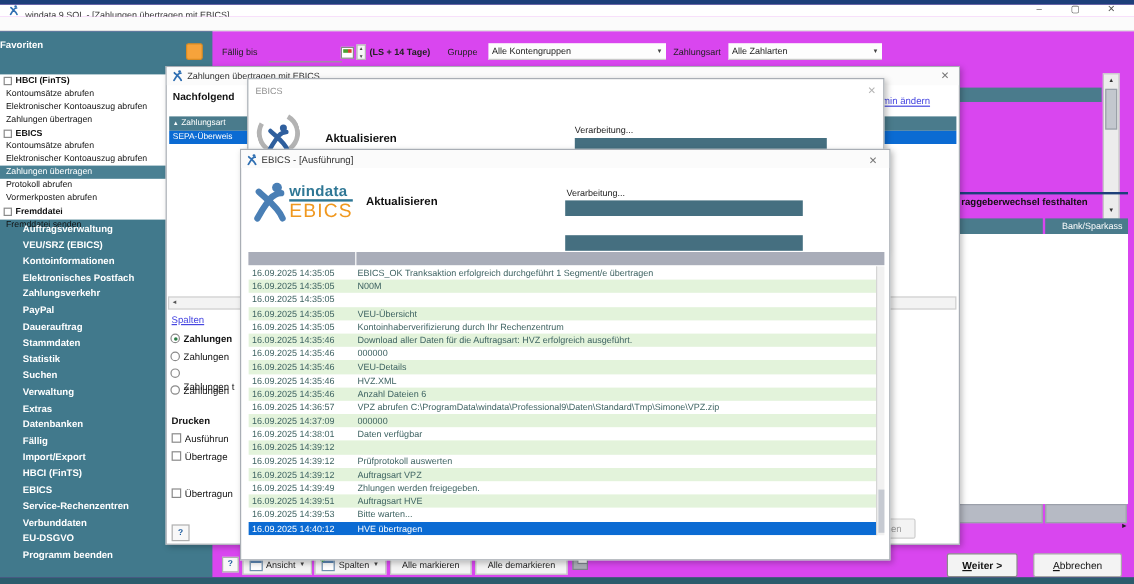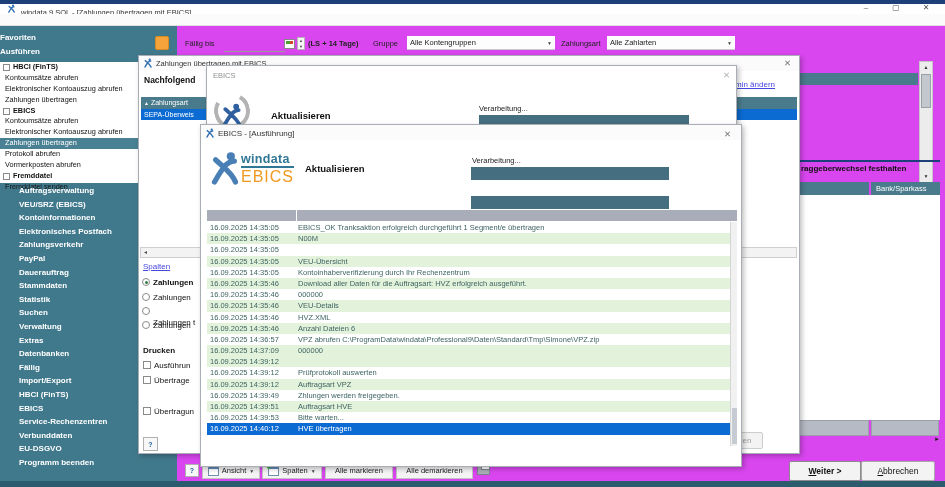--- a/index.html
+++ b/index.html
@@ -37,21 +37,21 @@
   .combo{height:14px;background:#fdfdfd;border-bottom:1px solid #c9c9c9;display:flex;align-items:center;justify-content:space-between;padding:0 3px;box-sizing:border-box;}
   .combo .val{font-size:7.5px;color:#222;white-space:nowrap;}
   .dd-arrow{font-size:5px;color:#444;}
   
   .teal-bar{background:#4a7b8c;}
   .vscroll{left:919px;top:61px;width:14px;height:122px;background:#ececec;border:1px solid #c6c6c6;box-sizing:border-box;}
   .vs-btn{position:absolute;left:0;width:12px;height:11px;font-size:5px;color:#333;text-align:center;line-height:11px;}
   .vs-thumb{position:absolute;left:1px;top:12px;width:10px;height:34px;background:#c3c7ce;border:1px solid #9aa0a8;box-sizing:border-box;}
   .navy-line{left:800px;top:160px;width:140px;height:2px;background:#1d3f7a;}
   .frag-bold{left:801px;top:164px;font-size:8px;font-weight:bold;color:#111;white-space:nowrap;}
-  .teal-cell{top:182px;height:13px;background:#4a7b8c;color:#fff;font-size:7.5px;line-height:13px;padding-left:5px;box-sizing:border-box;white-space:nowrap;}
+  .teal-cell{top:182px;height:13px;background:#4a7b8c;color:#fff;font-size:7.5px;line-height:13px;padding-left:14px;box-sizing:border-box;white-space:nowrap;}
   .white-area{left:800px;top:195px;width:140px;height:225px;background:#ffffff;}
   .foot-cell{top:420px;height:16px;background:#b6bac4;border:1px solid #9ba0aa;box-sizing:border-box;}
   .arrow-right{left:934px;top:436px;font-size:6px;color:#222;}
   
   .tbtn{background:#f4f4f4;border:1px solid #c2c2c2;box-sizing:border-box;display:flex;align-items:center;justify-content:center;gap:3px;font-size:7.5px;color:#222;white-space:nowrap;}
   .grid-icon{width:9px;height:8px;border:1px solid #6e8fae;background:linear-gradient(#5d87b5 2px,#fff 2px);flex:0 0 auto;}
   .grid-icon.green{position:relative;}
   .grid-icon.green:before{content:"✱";position:absolute;left:-3px;top:-4px;font-size:6px;color:#3fae3f;}
   .printer-icon{left:477px;top:466px;width:13px;height:9px;background:#a9adb5;border:1px solid #7d828c;box-sizing:border-box;}
   .printer-icon:before{content:"";position:absolute;left:3px;top:-3px;width:7px;height:4px;background:#fff;border:1px solid #7d828c;}
@@ -109,21 +109,20 @@
       <span class="menu-item">Datei</span>
       <span class="menu-item">Protokoll</span>
       <span class="menu-item">Ansicht</span>
       <span class="menu-item">Info</span>
       <span class="menu-item">Hilfe</span>
     </div>
 
   <div class="abs sidebar">
     <div class="sb-top" id="sb-top">
         <div class="sb-row">Favoriten</div>
-        <div class="sb-row">Ausführen</div>
       </div>
     <div class="sb-white" id="sb-tree">
         <div class="sbw-row sbw-hdr">
           <span class="box-icon"></span>
           <span>HBCI (FinTS)</span>
         </div>
         <div class="sbw-row">
           <span>Kontoumsätze abrufen</span>
         </div>
         <div class="sbw-row">
@@ -227,21 +226,21 @@
     <span>Spalten</span>
     <span class="dd-arrow gl-dd"></span>
   </div>
   <div class="abs tbtn" style="left:325px;top:462px;width:68px;height:17px;">
     <span>Alle markieren</span>
   </div>
   <div class="abs tbtn" style="left:396px;top:462px;width:77px;height:17px;">
     <span>Alle demarkieren</span>
   </div>
   <div class="abs printer-icon"></div>
-  <div class="abs cmd-btn" style="left:789px;top:461px;width:72px;height:20px;font-weight:bold;">
+  <div class="abs cmd-btn" style="left:789px;top:461px;width:59px;height:20px;font-weight:bold;">
     <span class="ul-first">Weiter &gt;</span>
   </div>
   <div class="abs cmd-btn" style="left:861px;top:461px;width:74px;height:20px;border-color:#a8a8a8;">
     <span class="ul-first">Abbrechen</span>
   </div>
 
   <div class="abs bottom-strip"></div>
 
   <div class="abs dialog" style="left:138px;top:55px;width:662px;height:399px;z-index:10;">
     <div class="dlg-title">
@@ -357,20 +356,24 @@
           <span class="log-msg">Anzahl Dateien 6</span>
         </div>
         <div class="log-row">
           <span class="log-time">16.09.2025 14:36:57</span>
           <span class="log-msg">VPZ abrufen C:\ProgramData\windata\Professional9\Daten\Standard\Tmp\Simone\VPZ.zip</span>
         </div>
         <div class="log-row alt">
           <span class="log-time">16.09.2025 14:37:09</span>
           <span class="log-msg">000000</span>
         </div>
+        <div class="log-row">
+          <span class="log-time">16.09.2025 14:38:01</span>
+          <span class="log-msg">Daten verfügbar</span>
+        </div>
         <div class="log-row alt">
           <span class="log-time">16.09.2025 14:39:12</span>
           <span class="log-msg"></span>
         </div>
         <div class="log-row">
           <span class="log-time">16.09.2025 14:39:12</span>
           <span class="log-msg">Prüfprotokoll auswerten</span>
         </div>
         <div class="log-row alt">
           <span class="log-time">16.09.2025 14:39:12</span>

